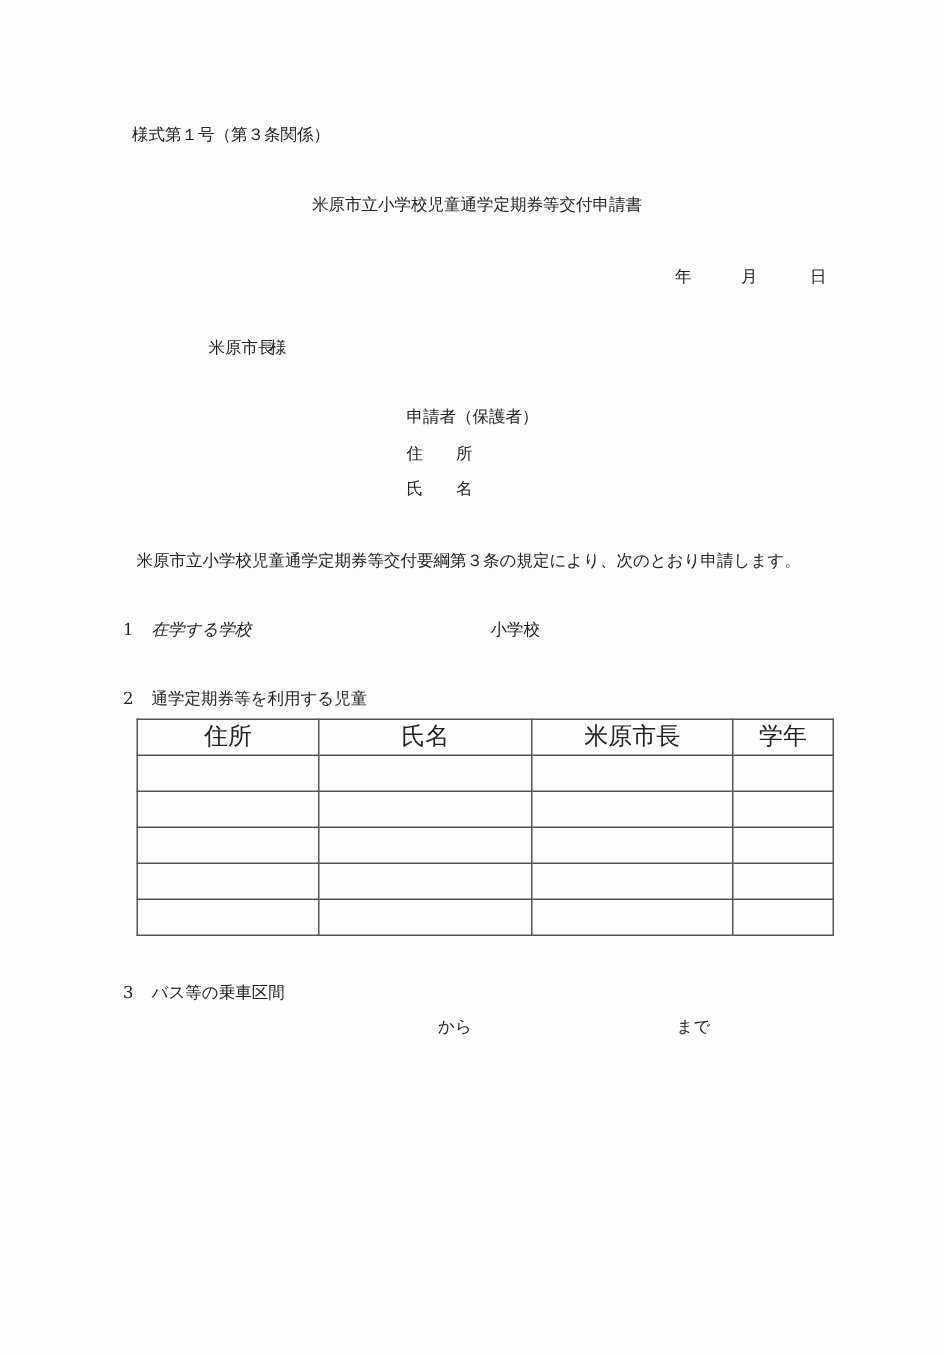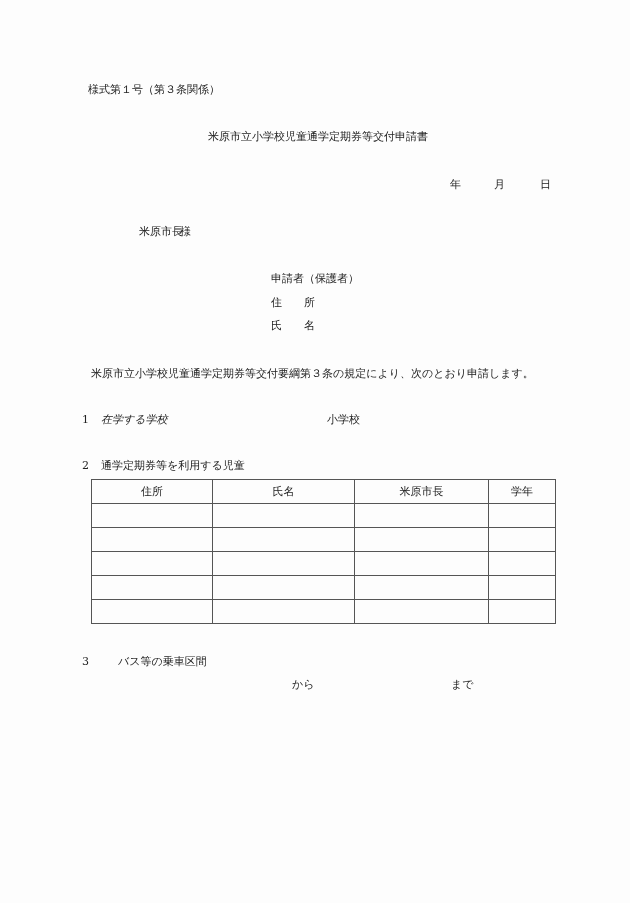--- a/index.html
+++ b/index.html
@@ -8,21 +8,21 @@
       font-family: "DejaVu Serif", "Liberation Serif", serif; color: #222;
       font-size: 11px; overflow: hidden;
     }
     .t { position: absolute; white-space: nowrap; line-height: 14px; }
     table.children {
       position: absolute; left: 91px; top: 479px; width: 464px;
       border-collapse: collapse; table-layout: fixed;
     }
     table.children th, table.children td {
       border: 1px solid #555; padding: 0; font-weight: normal; text-align: center;
-      font-size: 11px;
+      font-size: 16px;
     }
     table.children th { height: 23px; }
     table.children td { height: 23px; }
   </style>
 </head>
 <body>
 
 <div class="t" style="left:88px; top:83px;">様式第１号（第３条関係）</div>
 <div class="t" style="left:208px; top:130px;">米原市立小学校児童通学定期券等交付申請書</div>
 
@@ -89,15 +89,15 @@
     <tr>
       <td></td>
       <td></td>
       <td></td>
       <td></td>
     </tr>
   </tbody>
 </table>
 
 <div class="t" style="left:82px; top:655px;">3</div>
-<div class="t" style="left:101px; top:655px;margin-left:17px;">バス等の乗車区間</div>
+<div class="t" style="left:101px; top:655px;">バス等の乗車区間</div>
 <div class="t" style="left:292px; top:678px;">から</div>
 <div class="t" style="left:451px; top:678px;">まで</div>
 
 </body></html>

